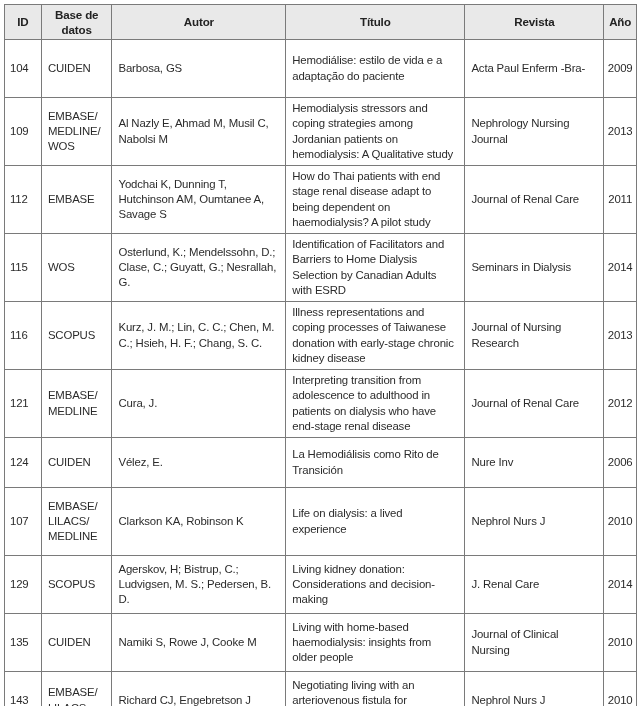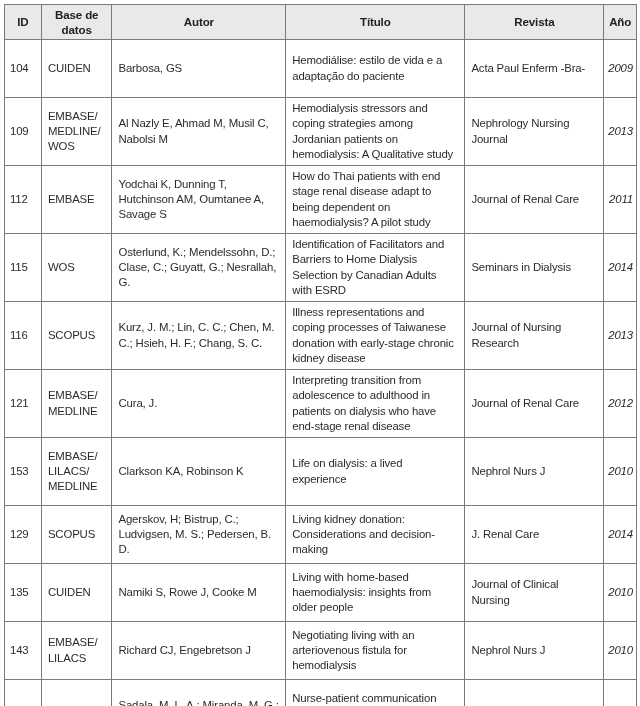--- a/index.html
+++ b/index.html
@@ -23,21 +23,21 @@
   thead th {
     background: #e9e9e9;
     font-weight: bold;
     text-align: center;
     color: #222;
     font-size: 11.6px;
     height: 32px;
     padding: 1px 4px;
   }
   td.c-id { padding-left: 5px; }
-  td.c-year { text-align: right; padding: 10px 3px; font-style: italic; }
+  td.c-year { text-align: center; padding: 10px 3px; }
   col.id { width: 34px; }
   col.db { width: 65px; }
   col.au { width: 160px; }
   col.ti { width: 165px; }
   col.re { width: 128px; }
   col.yr { width: 30px; }
   tr.h1 td { height: 29px; }
   tr.h2 td { height: 37px; }
   tr.h3 td { height: 47px; }
 </style>
@@ -106,22 +106,30 @@
           <td class="c-year">2013</td>
         </tr>
         <tr class="h3">
           <td class="c-id">121</td>
           <td class="c-db">EMBASE/ MEDLINE</td>
           <td class="c-au">Cura,  J.</td>
           <td class="c-ti">Interpreting transition from adolescence to adulthood in patients on dialysis who have end-stage renal disease</td>
           <td class="c-re">Journal of Renal Care</td>
           <td class="c-year">2012</td>
         </tr>
+        <tr class="h1">
+          <td class="c-id">124</td>
+          <td class="c-db">CUIDEN</td>
+          <td class="c-au">Vélez, E.</td>
+          <td class="c-ti">La Hemodiálisis como Rito de Transición</td>
+          <td class="c-re">Nure Inv</td>
+          <td class="c-year">2006</td>
+        </tr>
         <tr class="h3">
-          <td class="c-id">153</td>
+          <td class="c-id">107</td>
           <td class="c-db">EMBASE/ LILACS/ MEDLINE</td>
           <td class="c-au">Clarkson KA, Robinson K</td>
           <td class="c-ti">Life on dialysis: a lived experience</td>
           <td class="c-re">Nephrol Nurs J</td>
           <td class="c-year">2010</td>
         </tr>
         <tr class="h2">
           <td class="c-id">129</td>
           <td class="c-db">SCOPUS</td>
           <td class="c-au">Agerskov, H; Bistrup, C.; Ludvigsen, M. S.; Pedersen, B. D.</td>

